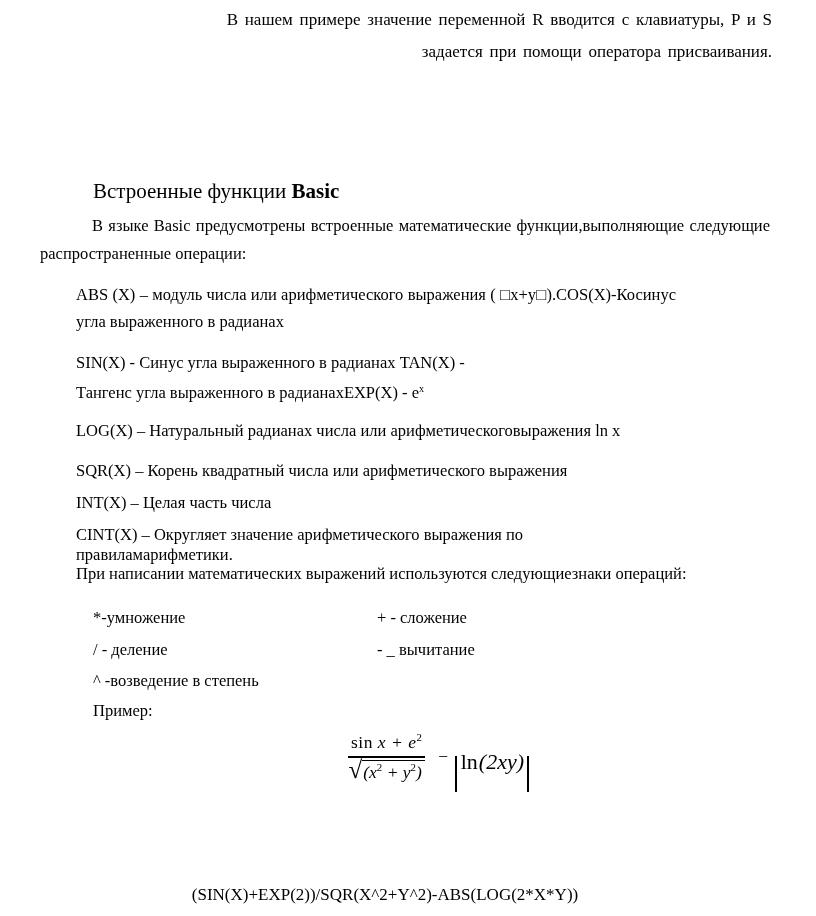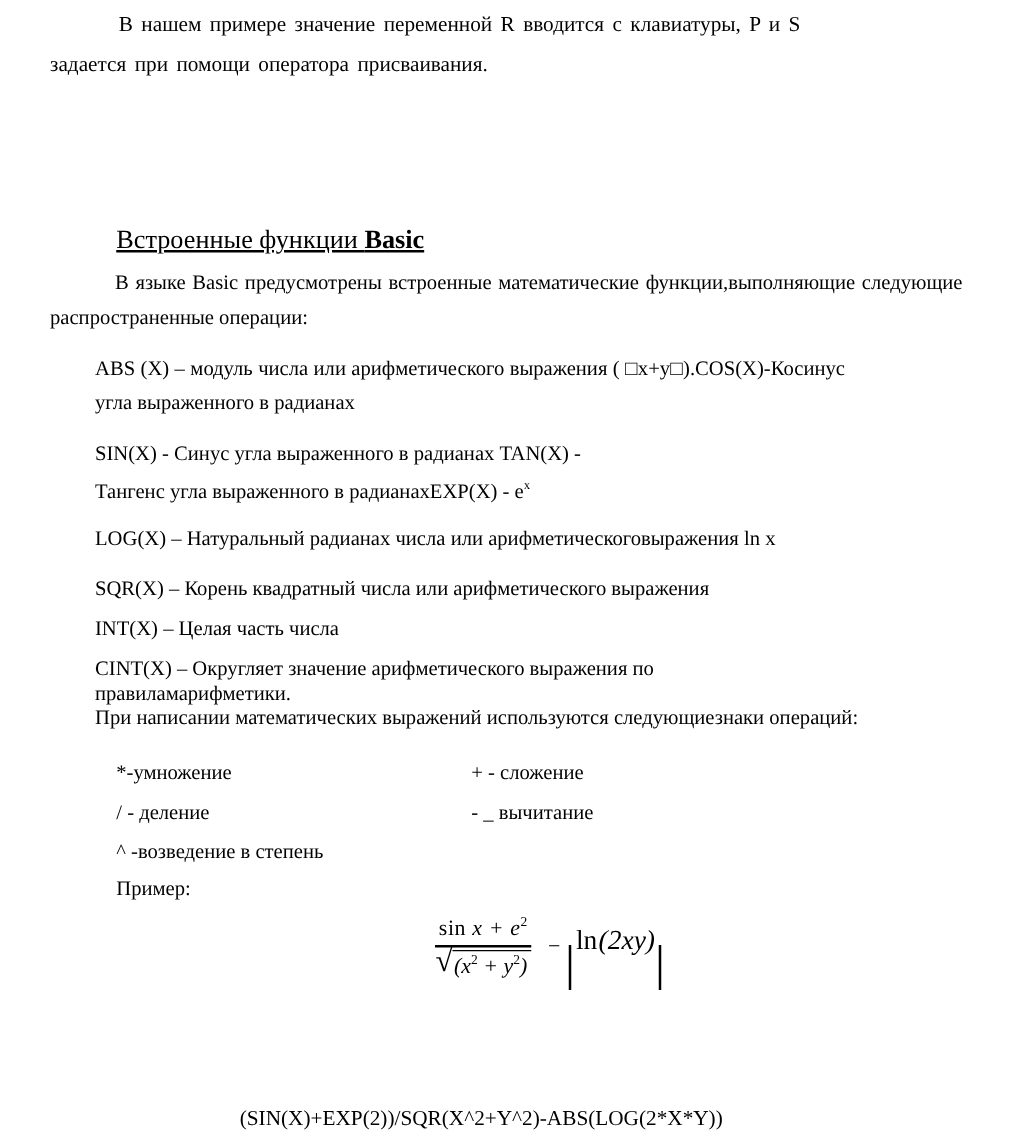--- a/index.html
+++ b/index.html
@@ -6,24 +6,24 @@
   .page{
     position:relative;
     width:816px;height:916px;
     background:#ffffff;
     color:#000;
     font-family:"Liberation Serif","DejaVu Serif",serif;
     overflow:hidden;
   }
   .blk{position:absolute;}
   
-  .intro{left:40px;top:4px;width:732px;font-size:17px;line-height:32px;word-spacing:2.5px;}
+  .intro{left:40px;top:4px;width:732px;font-size:17px;line-height:32px;word-spacing:2.5px;text-align:right;}
   .first-indent{text-indent:55px;}
   
-  .heading{left:93px;top:178px;font-size:21px;line-height:26px;text-decoration:underline;}
+  .heading{left:93px;top:178px;font-size:21px;line-height:26px;}
   .heading .bold{font-weight:bold;}
   
   .lead{left:40px;top:212px;width:730px;font-size:16.5px;line-height:28px;}
   .lead .l1{text-indent:52px;text-align:justify;text-align-last:justify;}
   
   .fnp{left:76px;width:600px;font-size:16.5px;}
   .lh27{line-height:27px;}
   .lh30{line-height:30px;}
   .just{text-align:justify;text-align-last:justify;}
   sup{font-size:0.62em;line-height:0;vertical-align:super;}
@@ -37,21 +37,21 @@
     font-size:17.5px;
   }
   .frac{display:inline-flex;flex-direction:column;align-items:center;text-align:right;}
   .num{padding:0 7px 3px 7px;letter-spacing:0.5px;}
   .den{border-top:2px solid #000;padding-top:2px;display:flex;align-items:flex-start;}
   .radical{font-style:normal;font-size:25px;line-height:1;transform:translateY(-3px);}
   .radicand{border-top:1.5px solid #000;padding:1px 3px 0 1px;}
   .fn{font-style:normal;}
   .var{font-style:italic;}
   .minus{margin:0 7px 0 9px;font-style:normal;transform:translateY(-2px);}
-  .absgrp{display:flex;align-items:flex-start;}
+  .absgrp{display:flex;align-items:flex-end;}
   .vbar{width:1.5px;height:36px;background:#000;transform:translateY(15px);}
   .lnbig{font-size:22px;padding:0 1px 0 4px;transform:translateY(-2px);}
   .argbig{font-size:22px;padding-right:3px;transform:translateY(-2px);}
   
   .codeline{left:30px;top:883px;width:710px;text-align:center;font-size:17px;line-height:24px;}
 </style>
 </head>
 <body>
 
 <div class="page">

